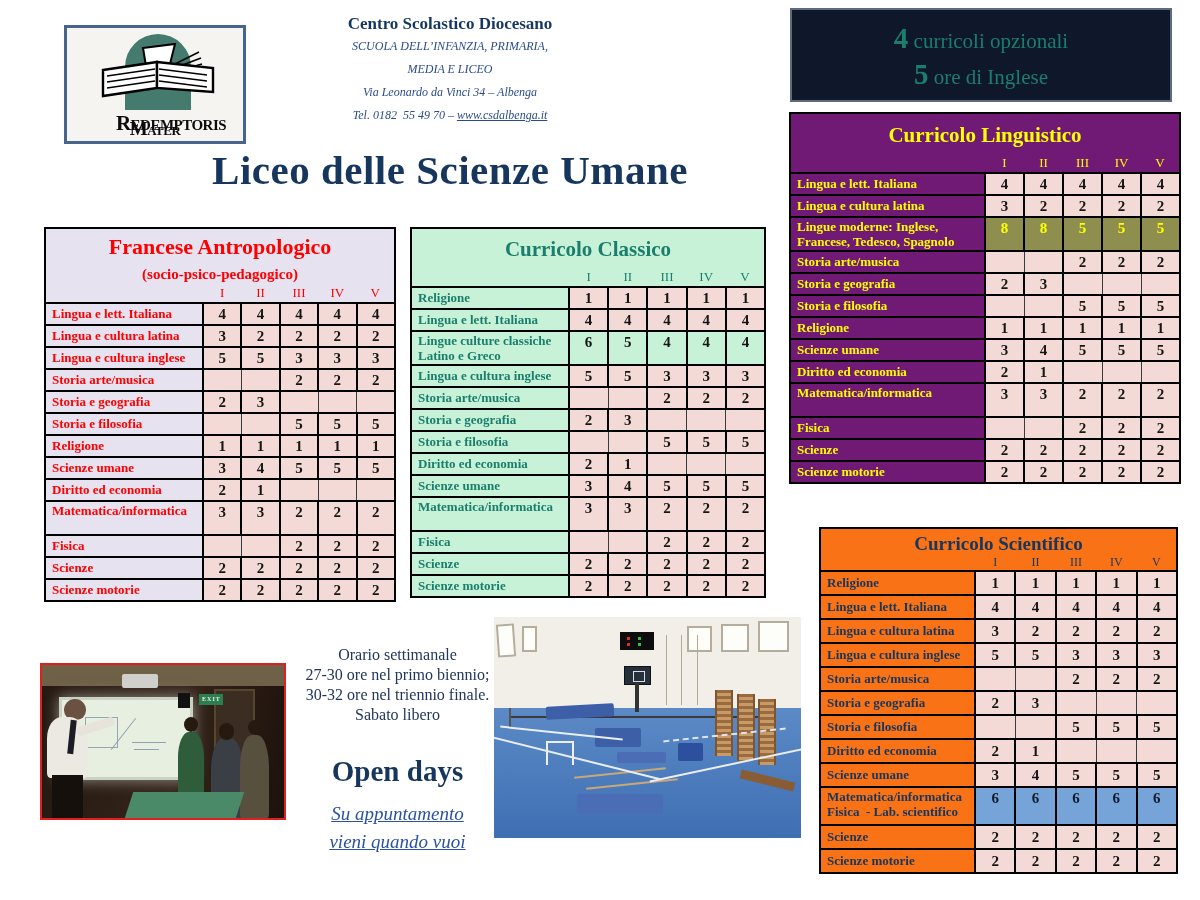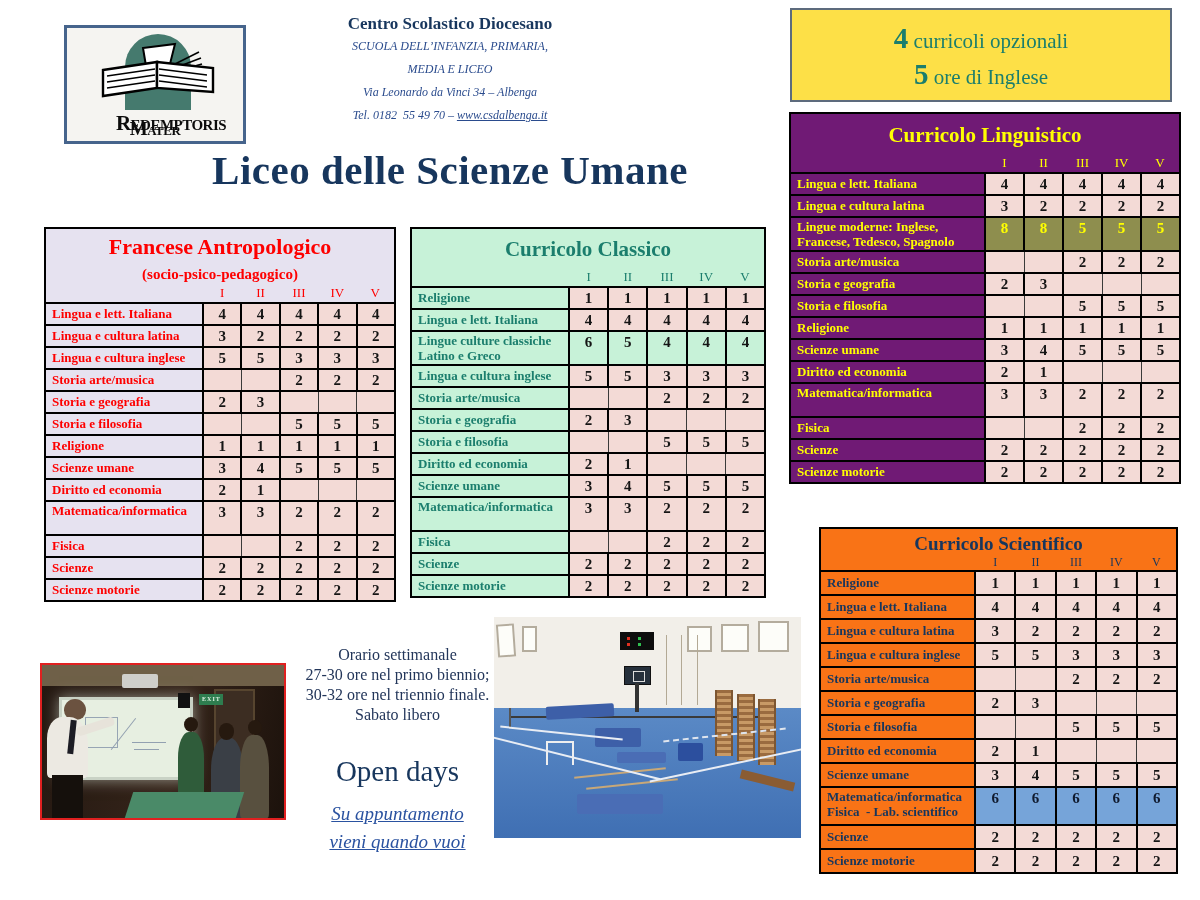--- a/index.html
+++ b/index.html
@@ -20,21 +20,21 @@
   
   .org-block{position:absolute;left:250px;top:13px;width:400px;text-align:center;}
   .org-name{font-size:17px;font-weight:bold;color:#17365d;line-height:22px;}
   .org-it{font-size:12px;font-style:italic;color:#2a4b8d;line-height:23px;}
   .org-it a{color:#2a4b8d;text-decoration:underline;cursor:pointer;}
   .main-title{position:absolute;left:130px;top:146px;width:640px;margin:0;text-align:center;
               font-size:41px;font-weight:bold;color:#17365d;letter-spacing:.5px;}
 
   
   .info-box{position:absolute;left:790px;top:8px;width:382px;height:94px;box-sizing:border-box;
-            border:2px solid #5d6b7d;background:#fde047;text-align:center;padding-top:12px;}
+            border:2px solid #5d6b7d;background:#0f172a;text-align:center;padding-top:12px;}
   .info-line{color:#1b7e6d;font-size:21px;line-height:33px;}
   .info-line b{font-size:29px;font-weight:bold;}
 
   
   .tbl-mount{position:absolute;}
   .curr-table{border-collapse:collapse;table-layout:fixed;width:100%;border:2px solid #000;}
   .curr-table td{overflow:hidden;vertical-align:middle;box-sizing:border-box;}
   .t-title{border:none;text-align:center;font-weight:bold;padding:5px 0 2px;}
   .t-sub{border:none;text-align:center;font-weight:bold;font-size:15px;padding:4px 0 1px;}
   .t-cols td{border:none;height:19px;font-size:13px;text-align:center;padding:0;}
@@ -62,21 +62,21 @@
   .th-sci .t-cols td{height:16px;font-size:12px;}
   .th-sci .t-cols td,.th-sci .t-label{color:#17365d;}
   .th-sci .t-row td{height:24px;}
   .th-sci .hl .t-val{background:#76a4d9;color:#101a2e;}
   .th-sci .t-row.multi td{height:38px;}
 
   
   .schedule{position:absolute;left:285px;top:645px;width:225px;text-align:center;
             font-size:16px;line-height:20px;color:#23365a;}
   .open-days{position:absolute;left:285px;top:755px;width:225px;text-align:center;
-             font-size:29px;font-weight:normal;color:#17365d;}
+             font-size:29px;font-weight:bold;color:#17365d;}
   .appointment{position:absolute;left:285px;top:800px;width:225px;text-align:center;
                font-size:19px;font-style:italic;line-height:28px;}
   .appointment a{color:#2a52a0;text-decoration:underline;cursor:pointer;display:block;}
 
   
   .ph-class{position:absolute;left:40px;top:663px;width:246px;height:157px;box-sizing:border-box;
             border:2px solid #e02020;background:linear-gradient(100deg,#241811,#35241a 55%,#1c120c);overflow:hidden;}
   .cl-ceiling{position:absolute;left:0;top:0;width:100%;height:14%;background:#6f6048;}
   .cl-door{position:absolute;right:12%;top:16%;width:17%;height:75%;background:#3c2d22;border:2px solid #57452f;box-sizing:border-box;}
   .cl-board{position:absolute;left:7%;top:21%;width:53%;height:50%;background:#e7efe1;

